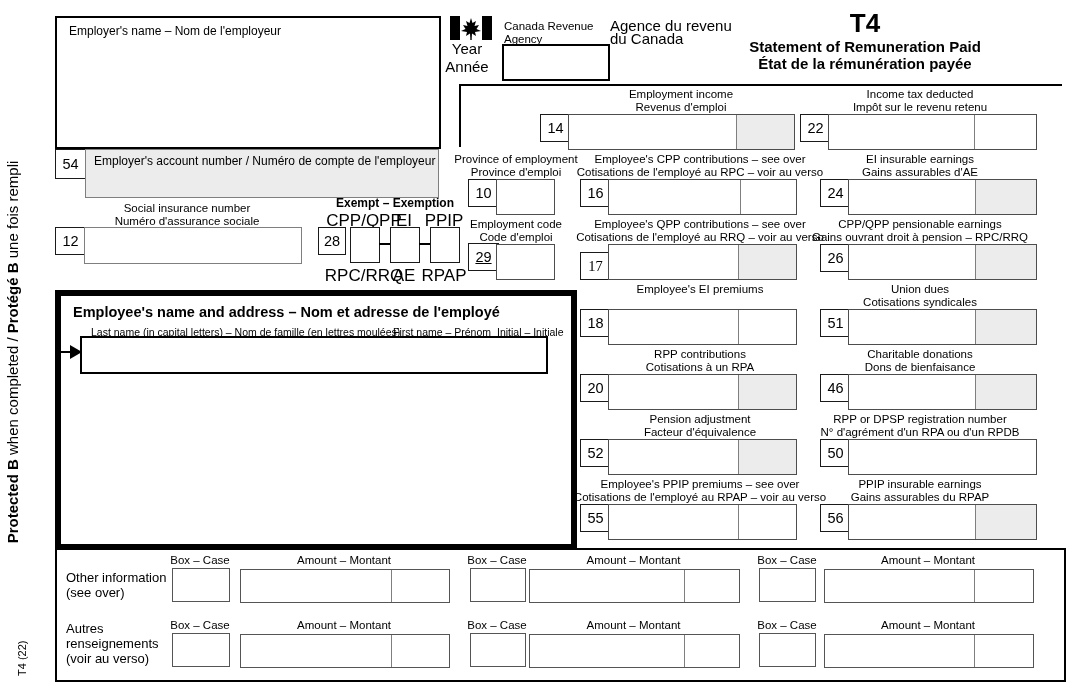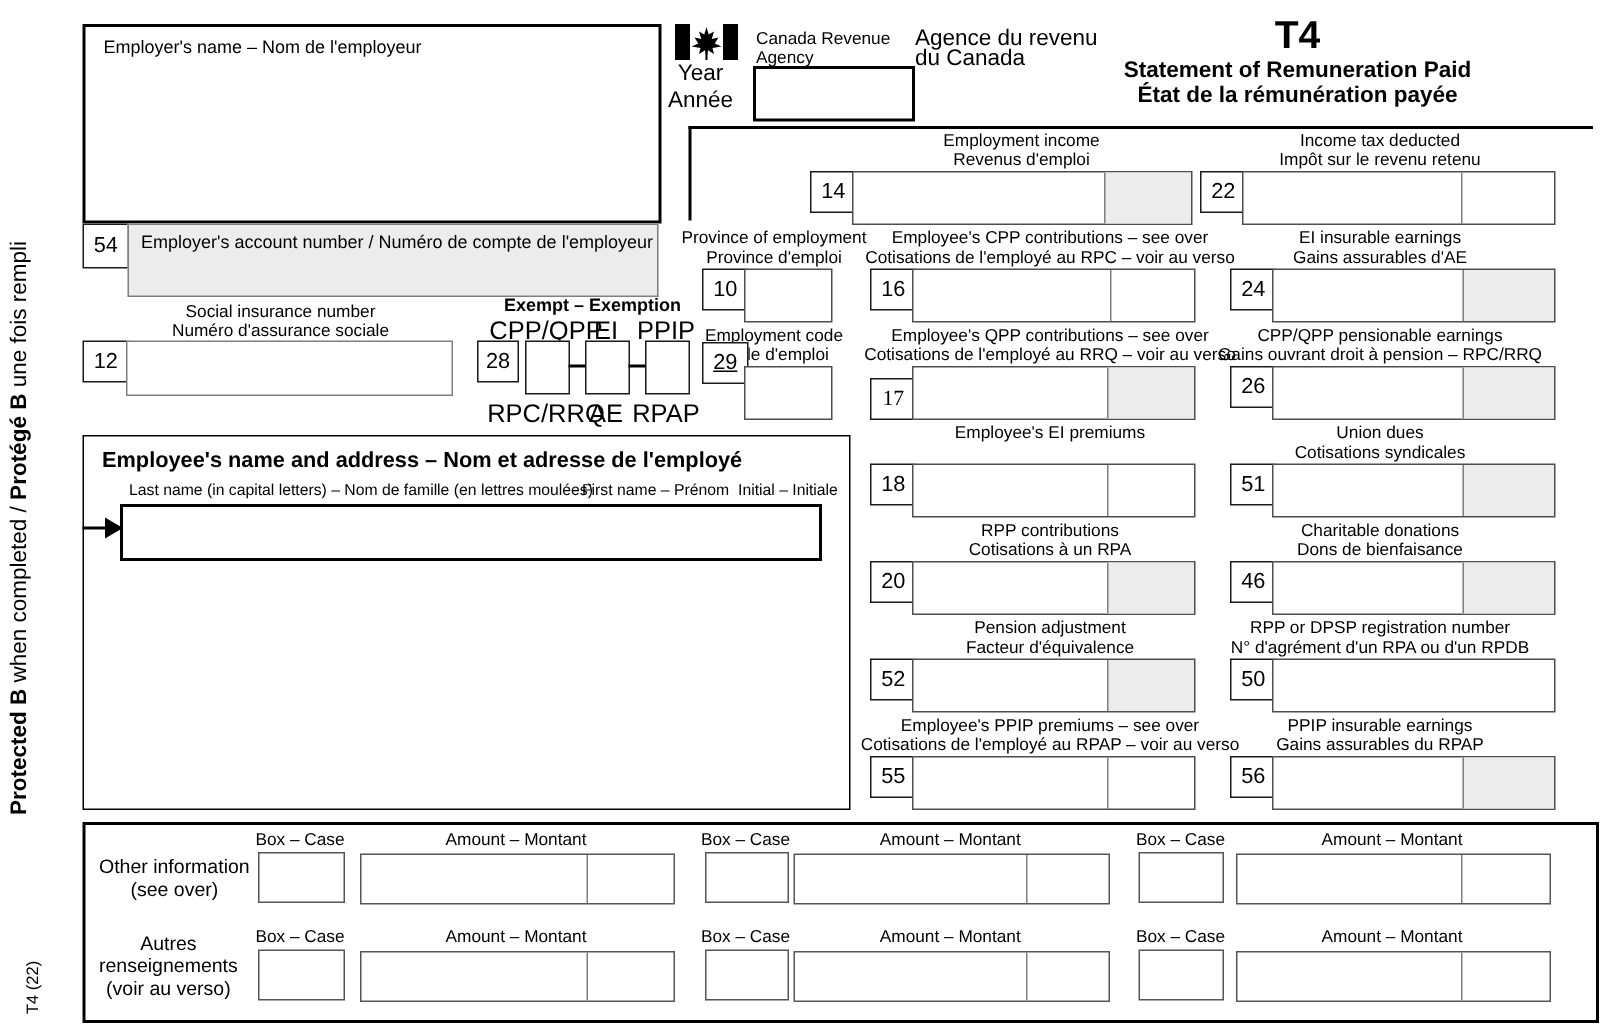--- a/index.html
+++ b/index.html
@@ -13,21 +13,21 @@
   .amtbox{position:absolute;height:34px;border:1.5px solid #4d4d4d;background:#fff;}
   .cents-line{position:absolute;top:0;bottom:0;width:0;border-left:1.5px solid #7f7f7f;}
   .cents-shade{position:absolute;top:0;bottom:0;right:0;background:#ececec;border-left:1.5px solid #7f7f7f;}
   .blackline{position:absolute;background:#000;}
   .side-text{position:absolute;left:4px;top:562px;width:420px;transform:rotate(-90deg);
              transform-origin:0 0;font-size:15px;text-align:center;white-space:nowrap;}
   .side-ver{position:absolute;left:16px;top:676px;width:70px;transform:rotate(-90deg);
             transform-origin:0 0;font-size:11px;white-space:nowrap;}
   .obox{position:absolute;border:1.5px solid #555;background:#fff;}
   .olbl{position:absolute;font-size:11.5px;text-align:center;white-space:nowrap;}
-  .mainlbl{position:absolute;font-size:13px;line-height:15px;text-align:center;}
+  .mainlbl{position:absolute;font-size:13px;line-height:15px;}
   .cb{position:absolute;width:28px;height:34px;border:1.5px solid #1a1a1a;background:#fff;}
   .smlbl{position:absolute;font-size:17px;text-align:center;white-space:nowrap;}
 </style>
 </head>
 <body>
 
 <div id="form">
 
   <div class="side-text"><b>Protected B</b><span> when completed / </span><b>Protégé B</b><span> une fois rempli</span></div>
   <div class="side-ver">T4 (22)</div>
@@ -55,21 +55,21 @@
   <div class="numbox" style="left:318px;top:227px;width:26px;">28</div>
   <div class="cb" style="left:350px;top:227px;"></div>
   <div class="cb" style="left:390px;top:227px;"></div>
   <div class="cb" style="left:430px;top:227px;"></div>
   <div class="blackline" style="left:379px;top:243px;width:11px;height:2px;"></div>
   <div class="blackline" style="left:419px;top:243px;width:11px;height:2px;"></div>
   <div class="smlbl" style="left:324px;top:266px;width:80px;">RPC/RRQ</div>
   <div class="smlbl" style="left:384px;top:266px;width:40px;">AE</div>
   <div class="smlbl" style="left:414px;top:266px;width:60px;">RPAP</div>
 
-  <div class="abs" style="left:55px;top:290px;width:510px;height:248px;border:1px solid #000000;background:#fff;">
+  <div class="abs" style="left:55px;top:290px;width:510px;height:248px;border:6px solid #000000;background:#fff;">
     <div style="position:absolute;left:12px;top:8px;font-size:14.5px;font-weight:bold;">Employee's name and address – Nom et adresse de l'employé</div>
     <div style="position:absolute;left:30px;top:30px;font-size:10.5px;white-space:nowrap;">Last name (in capital letters) – Nom de famille (en lettres moulées)</div>
     <div style="position:absolute;left:332px;top:30px;font-size:10.5px;white-space:nowrap;">First name – Prénom</div>
     <div style="position:absolute;left:436px;top:30px;font-size:10.5px;white-space:nowrap;">Initial – Initiale</div>
   </div>
   <div class="abs" style="left:80px;top:336px;width:464px;height:34px;border:2px solid #000;background:#fff;"></div>
   <div class="blackline" style="left:55px;top:351px;width:18px;height:2px;"></div>
   <div class="abs" style="left:70px;top:345px;width:0;height:0;border-left:12px solid #000;border-top:7px solid transparent;border-bottom:7px solid transparent;"></div>
 
   <svg class="abs" style="left:450px;top:16px;" width="42" height="24" viewBox="0 0 42 24">
@@ -141,21 +141,21 @@
     </div>
   <div class="numbox" style="left:820px;top:179px;">24</div>
   <div class="amtbox" style="left:848px;top:179px;width:187px;">
     <div class="cents-shade" style="width:60px;"></div>
     </div>
 
   <div class="lbl" style="left:437px;top:218px;width:158px;">
     <span>Employment code</span>
       <span>Code d'emploi</span>
     </div>
-  <div class="numbox" style="left:468px;top:228px;text-decoration:underline;">29</div>
+  <div class="numbox" style="left:468px;top:243px;text-decoration:underline;">29</div>
   <div class="amtbox" style="left:496px;top:244px;width:57px;"></div>
 
   <div class="lbl" style="left:565px;top:218px;width:270px;">
     <span>Employee's QPP contributions – see over</span>
       <span>Cotisations de l'employé au RRQ – voir au verso</span>
     </div>
   <div class="numbox" style="left:580px;top:252px;font-family:Liberation Serif, serif;">17</div>
   <div class="amtbox" style="left:608px;top:244px;width:187px;">
     <div class="cents-shade" style="width:57px;"></div>
     </div>

